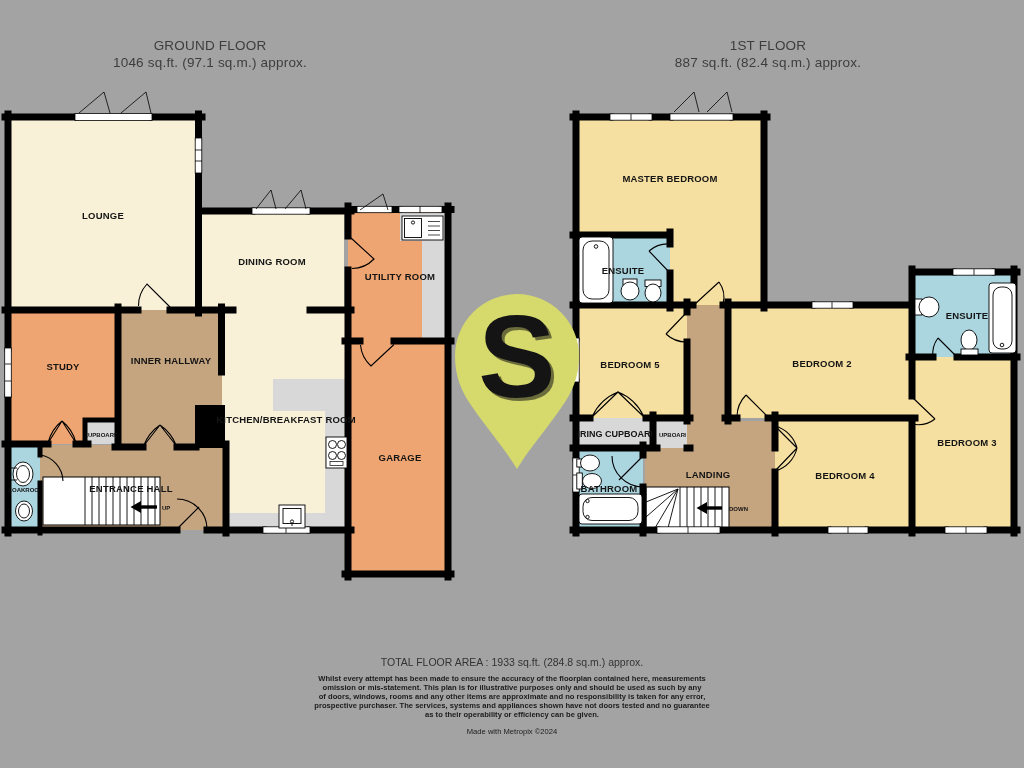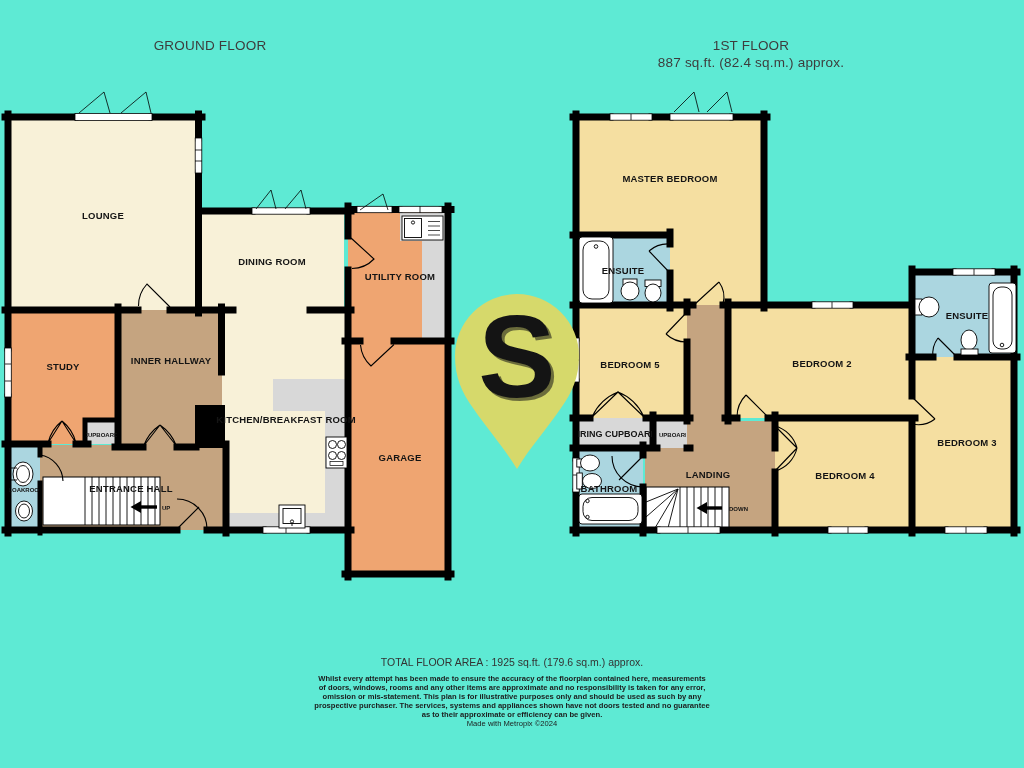--- a/index.html
+++ b/index.html
@@ -1,40 +1,41 @@
 <!DOCTYPE html>
 <html><head>
 <meta charset="utf-8">
 <style>
   html,body{margin:0;padding:0;background:#fff;}
-  .page{position:relative;width:1024px;height:768px;background:#5eead4;
+  .page{position:relative;width:1024px;height:768px;background:#a3a3a3;
         font-family:"Liberation Sans",sans-serif;overflow:hidden;}
   .floor-title{position:absolute;text-align:center;color:#3d3d3d;
         font-size:13.5px;line-height:1.15;letter-spacing:.2px;}
   .floor-title .t2{margin-top:1px;}
   .plan-svg{position:absolute;left:0;top:0;}
   svg text{font-family:"Liberation Sans",sans-serif;font-weight:bold;fill:#141414;}
   .lbl{font-size:9.5px;letter-spacing:.2px;}
   .lbl-mid{font-size:9px;}
   .lbl-sm{font-size:6px;}
   .footer{position:absolute;top:656px;left:0;width:1024px;text-align:center;}
   .footer .total{font-size:10.5px;color:#333;margin-bottom:6px;}
   .footer .disc{font-size:7.6px;line-height:9px;color:#1c1c1c;font-weight:bold;}
-  .footer .credit{font-size:7.6px;line-height:9px;color:#1c1c1c;margin-top:0;}
+  .footer .credit{font-size:7.6px;line-height:9px;color:#1c1c1c;margin-top:8px;}
 </style>
 </head>
 <body>
 
 <div class="page">
 
   <div class="floor-title" style="left:40px;top:38px;width:340px;">
     <div class="t1">GROUND FLOOR</div>
+    <div class="t2">1046 sq.ft. (97.1 sq.m.) approx.</div>
   </div>
 
-  <div class="floor-title" style="left:581px;top:38px;width:340px;">
+  <div class="floor-title" style="left:598px;top:38px;width:340px;">
     <div class="t1">1ST FLOOR</div>
     <div class="t2">887 sq.ft. (82.4 sq.m.) approx.</div>
   </div>
 
   <svg class="plan-svg" width="1024" height="768" viewBox="0 0 1024 768">
     <defs>
       <clipPath id="cg-cloak">
           <rect x="9" y="482" width="30" height="14"></rect>
         </clipPath>
       <clipPath id="cg-cup">
@@ -297,22 +298,22 @@
     </g>
 
     <g>
       <path d="M517,469 C503,446 488,430 473,408 C462,393 455,377 455,356 A62,62 0 1 1 579,356 C579,377 572,393 561,408 C546,430 531,446 517,469 Z" fill="#d6d96b"></path>
       <text x="520" y="400" text-anchor="middle" font-size="116" fill="#8fa293" opacity="0.55">S</text>
       <text x="517" y="397" text-anchor="middle" font-size="116" fill="#ffffff">S</text>
     </g>
   </svg>
 
   <div class="footer">
-    <div class="total">TOTAL FLOOR AREA : 1925 sq.ft. (179.6 sq.m.) approx.</div>
+    <div class="total">TOTAL FLOOR AREA : 1933 sq.ft. (284.8 sq.m.) approx.</div>
     <div class="disc">Whilst every attempt has been made to ensure the accuracy of the floorplan contained here, measurements</div>
+    <div class="disc">omission or mis-statement. This plan is for illustrative purposes only and should be used as such by any</div>
     <div class="disc">of doors, windows, rooms and any other items are approximate and no responsibility is taken for any error,</div>
-    <div class="disc">omission or mis-statement. This plan is for illustrative purposes only and should be used as such by any</div>
     <div class="disc">prospective purchaser. The services, systems and appliances shown have not doors tested and no guarantee</div>
-    <div class="disc">as to their approximate or efficiency can be given.</div>
+    <div class="disc">as to their operability or efficiency can be given.</div>
     <div class="credit">Made with Metropix ©2024</div>
   </div>
 
 </div>
 
 </body></html>

